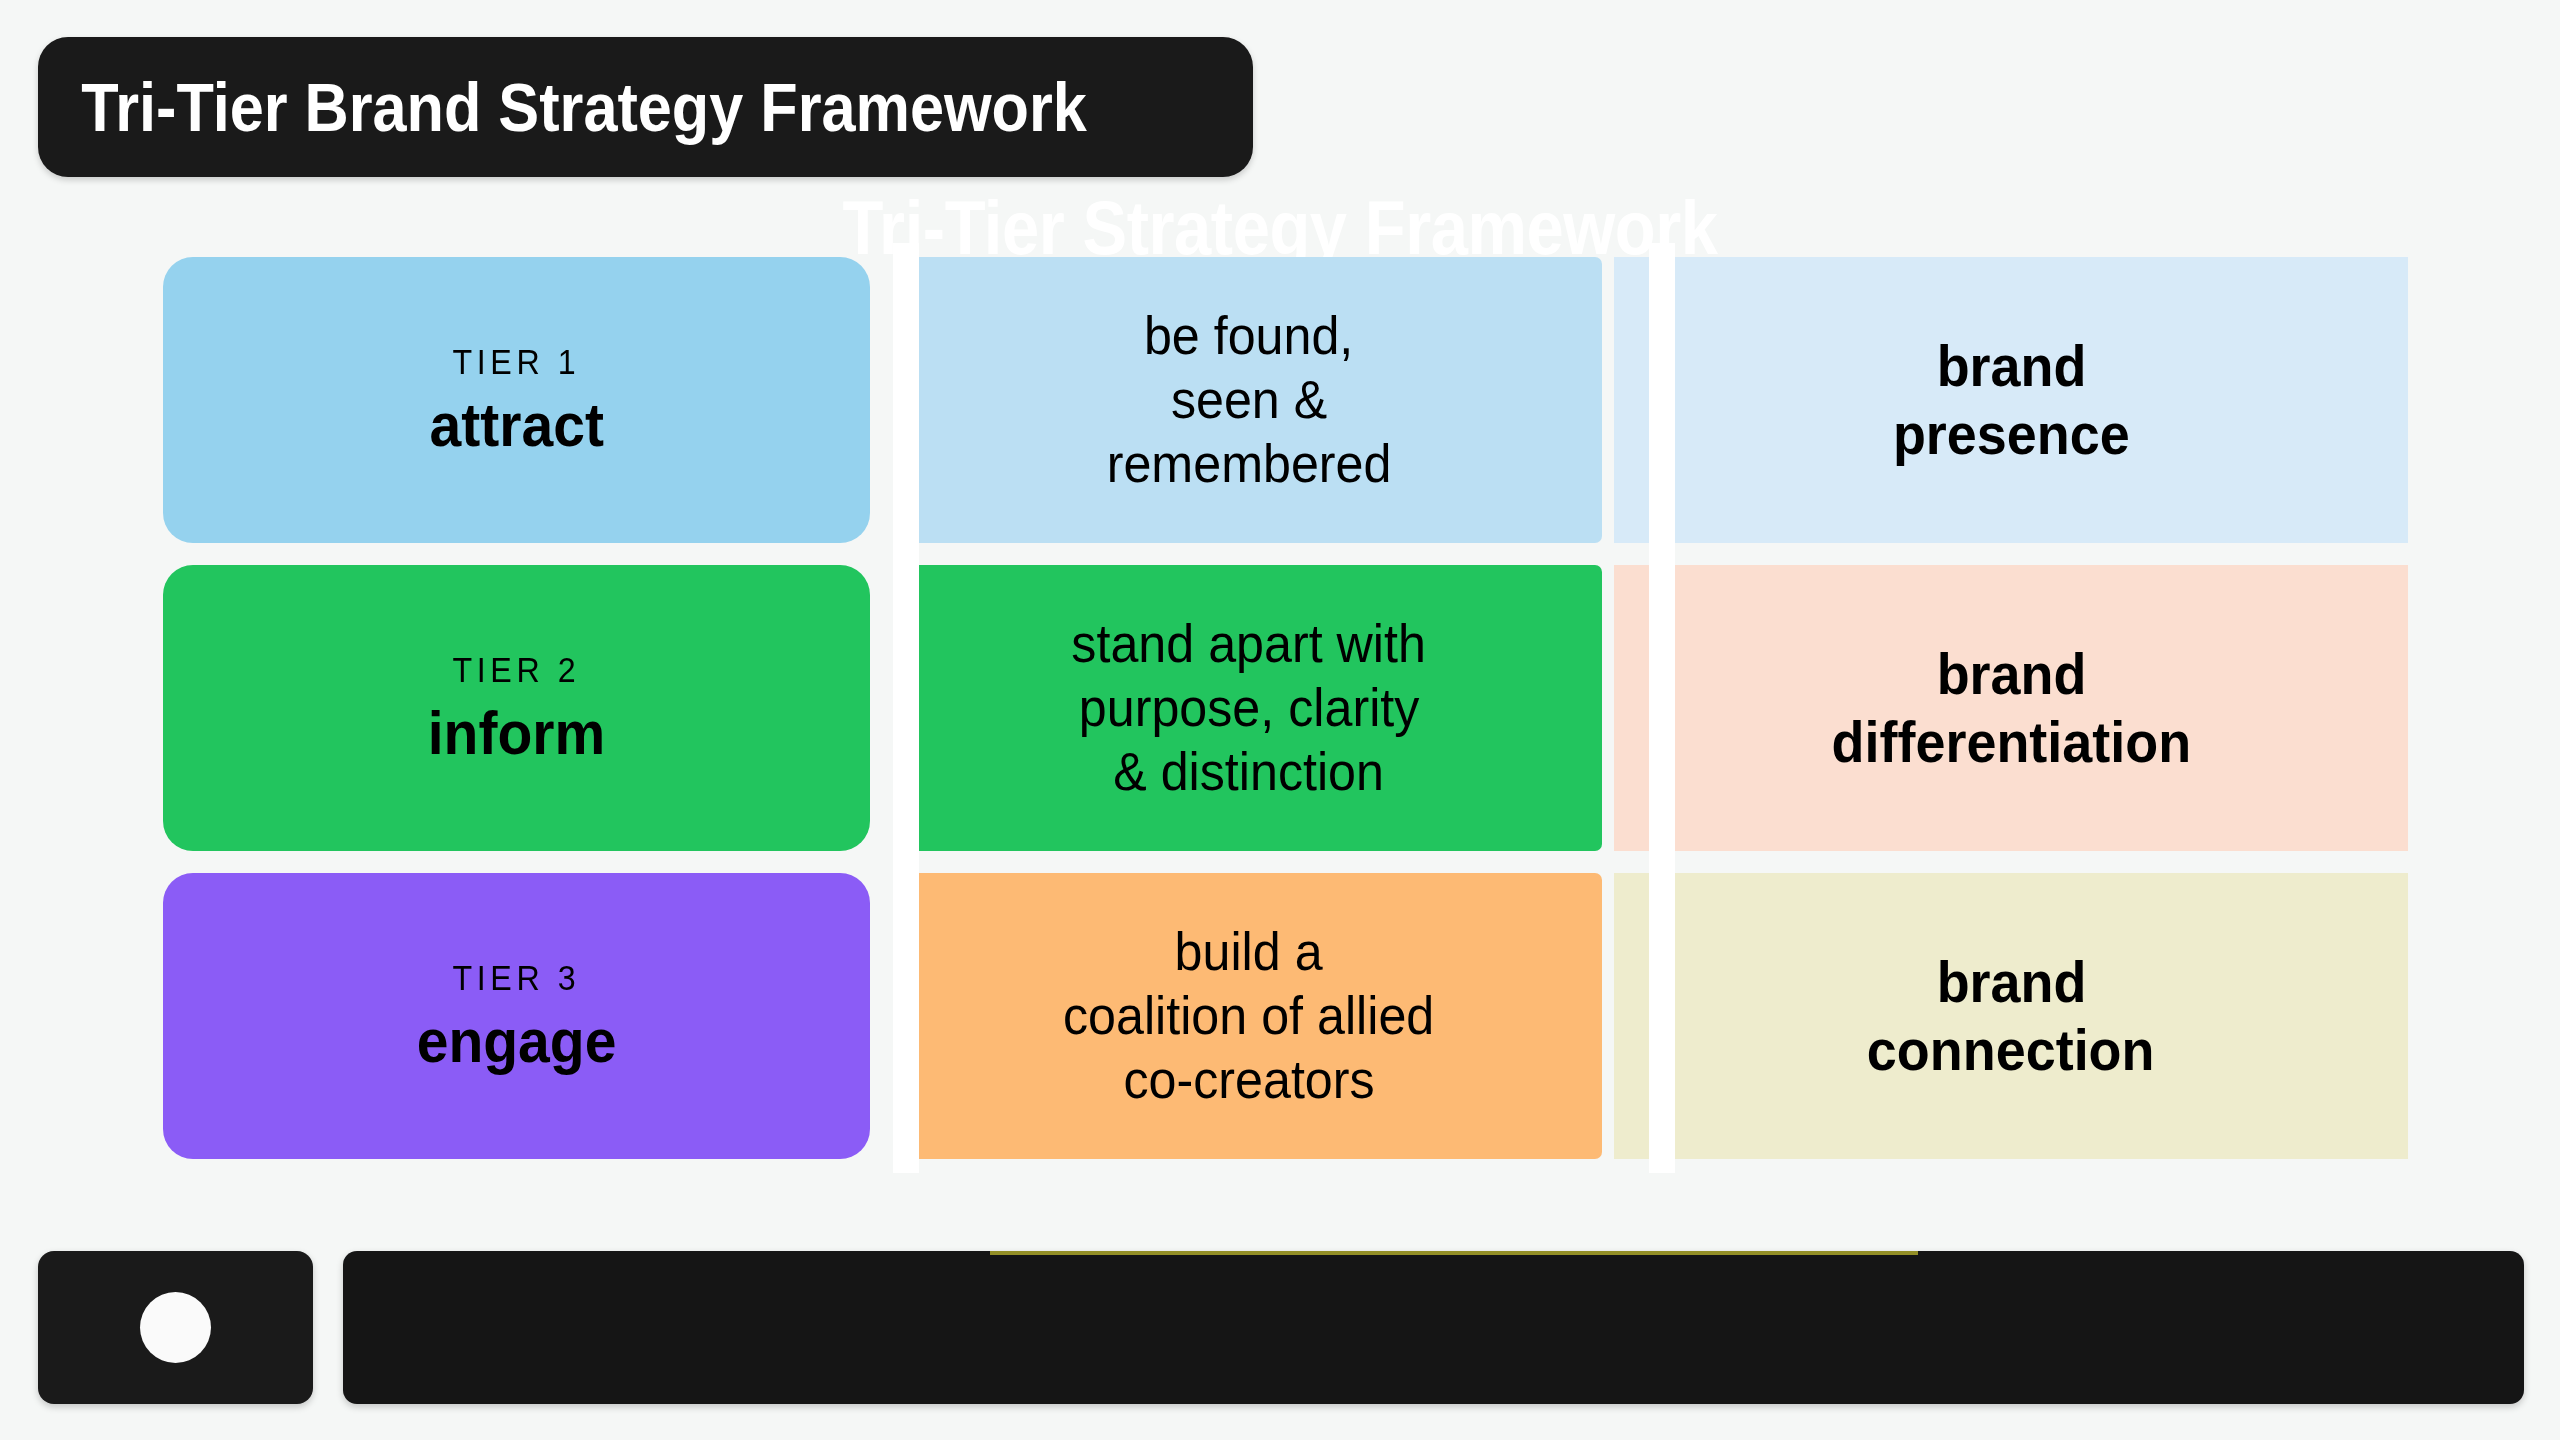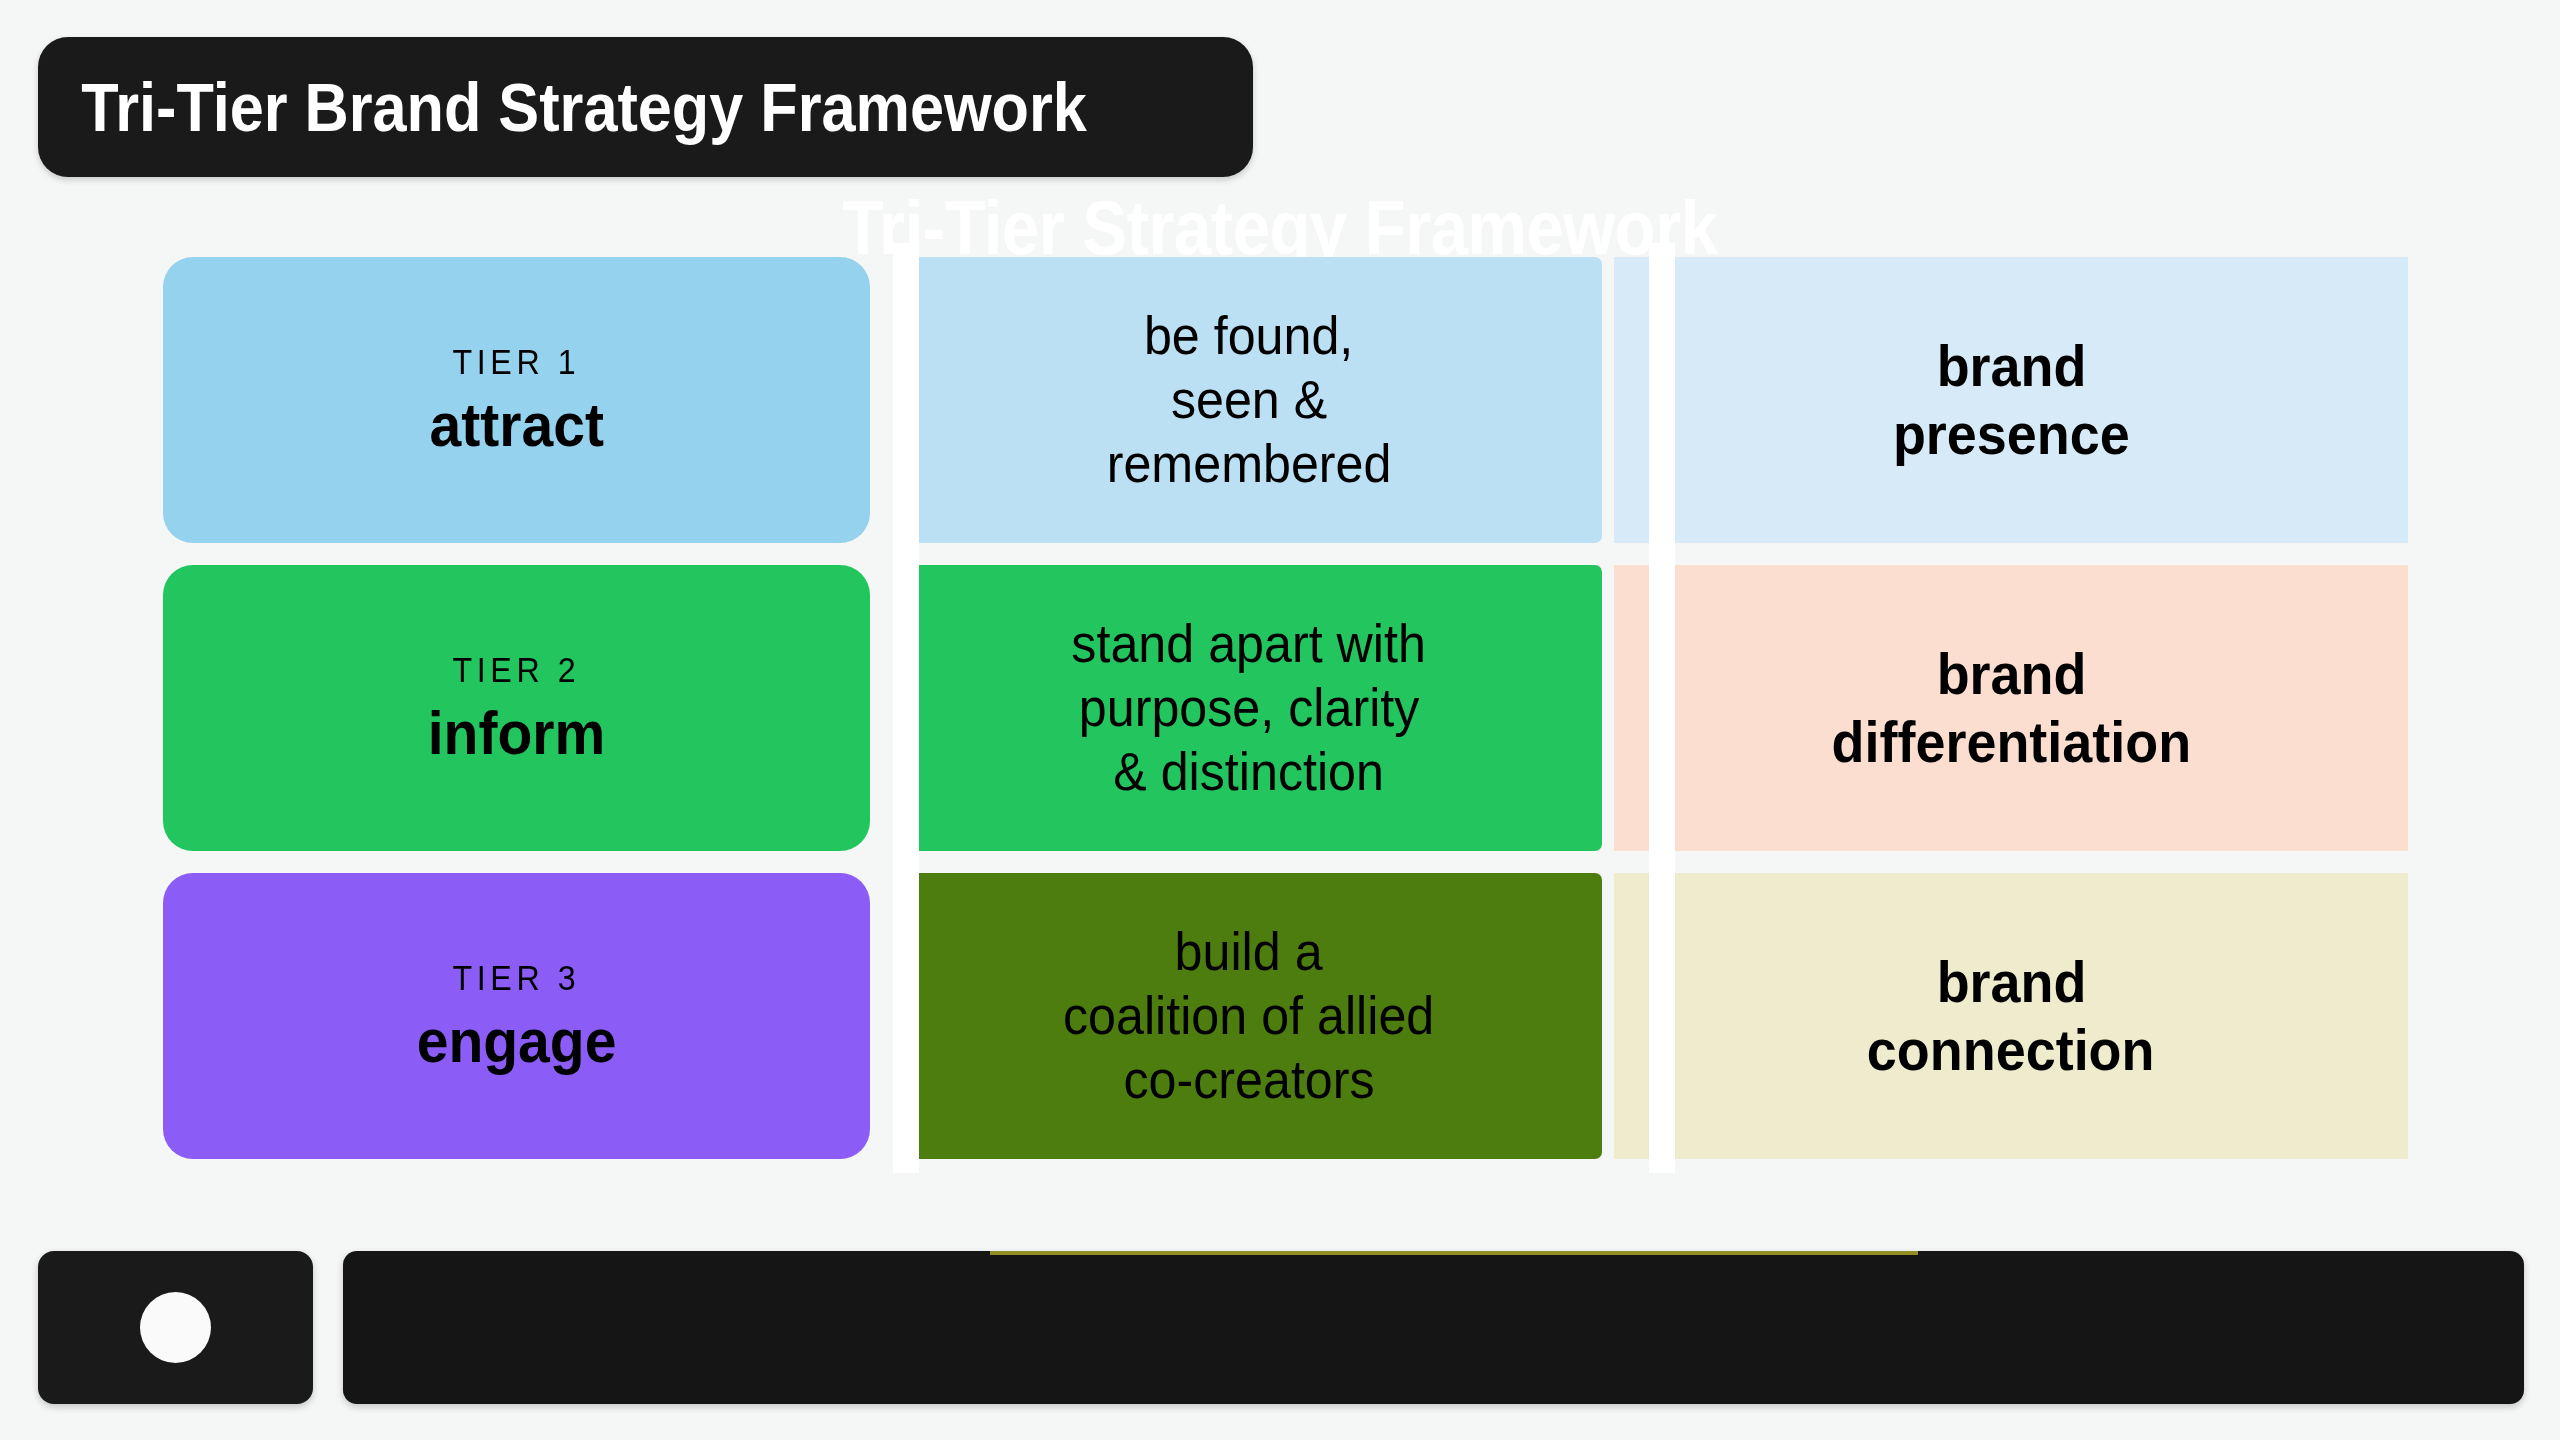--- a/index.html
+++ b/index.html
@@ -221,21 +221,21 @@
     </div>
     <div class="gutter gutter-a"></div>
     <div class="gutter gutter-b"></div>
   </div>
 
   <div class="tier-row">
     <div class="cell cell-label" style="background:#8b5cf6">
       <div class="tier-eyebrow">TIER 3</div>
       <div class="tier-name">engage</div>
     </div>
-    <div class="cell cell-desc" style="background:#4d7c0f">
+    <div class="cell cell-desc" style="background:#fdba74">
       <div class="desc-text">build a</div>
       <div class="desc-text">coalition of allied</div>
       <div class="desc-text">co-creators</div>
     </div>
     <div class="cell cell-outcome" style="background:#eeeccd">
       <div class="outcome-line1">brand</div>
       <div class="outcome-line2">connection</div>
     </div>
     <div class="gutter gutter-a"></div>
     <div class="gutter gutter-b"></div>

